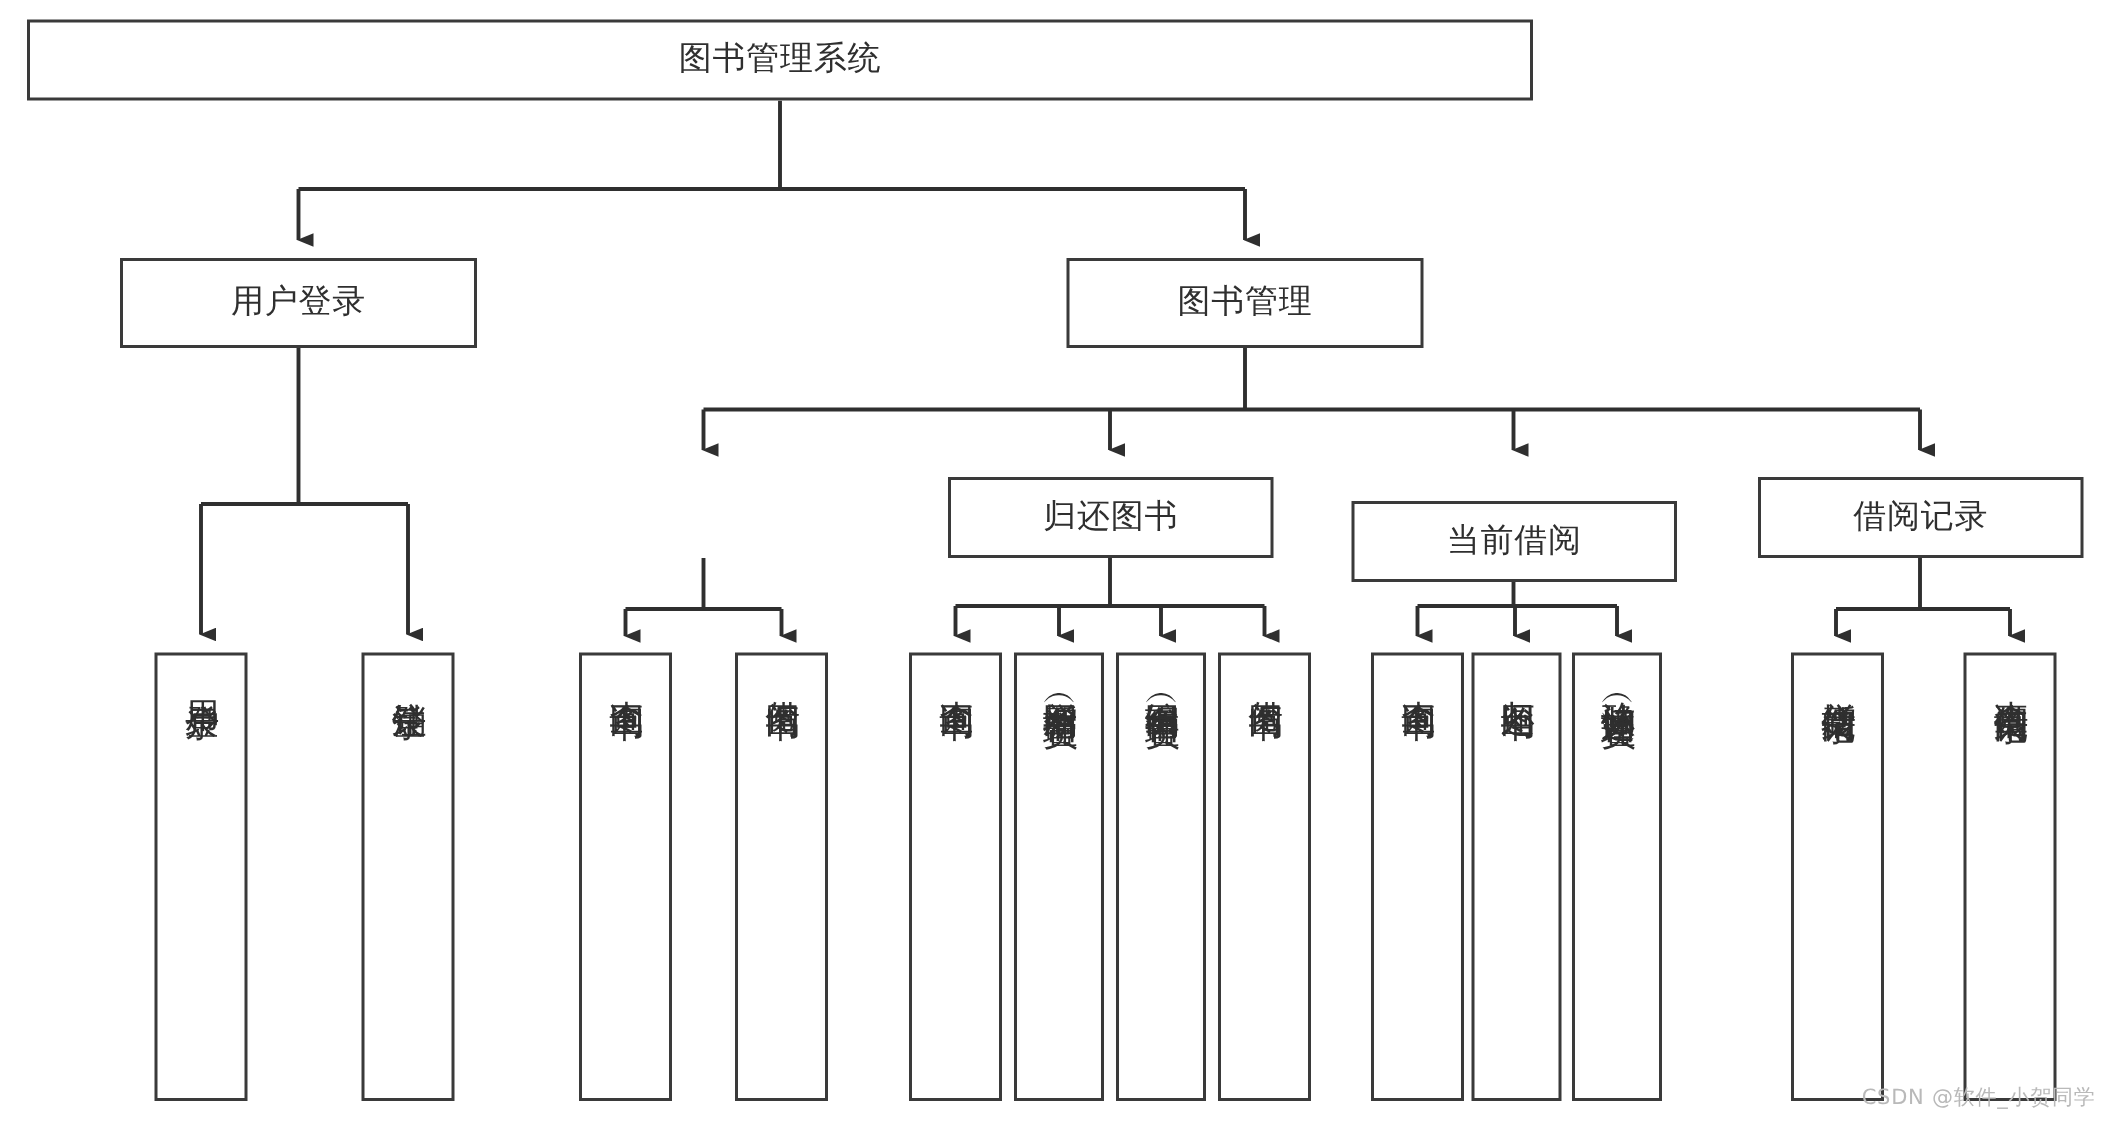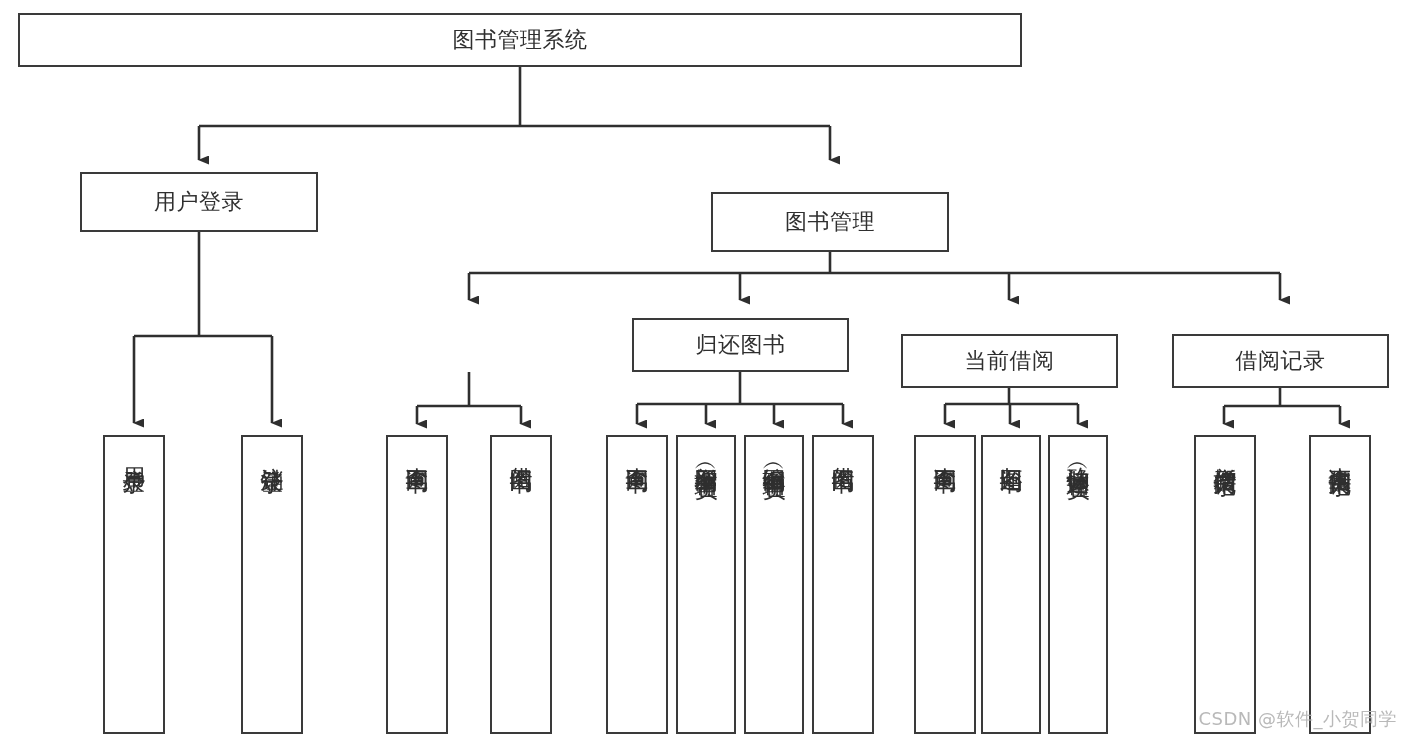--- a/index.html
+++ b/index.html
@@ -56,23 +56,23 @@
     writing-mode: vertical-rl;
     text-orientation: upright;
     font-size: 23px;
     line-height: 1.08;
     letter-spacing: 1.5px;
     white-space: nowrap;
   }
   #watermark {
     position: absolute;
     right: 8px;
-    bottom: 16px;
+    bottom: 6px;
     color: #b9b9b9;
-    font-size: 18px;
+    font-size: 14px;
     letter-spacing: 0.5px;
     z-index: 5;
     white-space: nowrap;
   }
 </style>
 </head>
 <body>
 
 <div id="diagram-root">
 
@@ -127,34 +127,34 @@
   </svg>
 
   <div class="node horizontal" style="left:18px; top:13px; width:1004px; height:54px;">
     <span class="node-label">图书管理系统</span>
   </div>
 
   <div class="node horizontal" style="left:80px; top:172px; width:238px; height:60px;">
     <span class="node-label">用户登录</span>
   </div>
 
-  <div class="node horizontal" style="left:711px; top:172px; width:238px; height:60px;margin-top:20px;">
+  <div class="node horizontal" style="left:711px; top:172px; width:238px; height:60px;">
     <span class="node-label">图书管理</span>
   </div>
 
 
   <div class="node horizontal" style="left:632px; top:318px; width:217px; height:54px;">
     <span class="node-label">归还图书</span>
   </div>
 
   <div class="node horizontal" style="left:901px; top:334px; width:217px; height:54px;">
     <span class="node-label">当前借阅</span>
   </div>
 
-  <div class="node horizontal" style="left:1172px; top:334px; width:217px; height:54px;">
+  <div class="node horizontal" style="left:1172px; top:318px; width:217px; height:54px;">
     <span class="node-label">借阅记录</span>
   </div>
 
   <div class="node vertical" style="left:103px; top:435px; width:62px; height:299px;">
     <span class="node-label">用户登录</span>
   </div>
 
   <div class="node vertical" style="left:241px; top:435px; width:62px; height:299px;">
     <span class="node-label">注销登录</span>
   </div>

